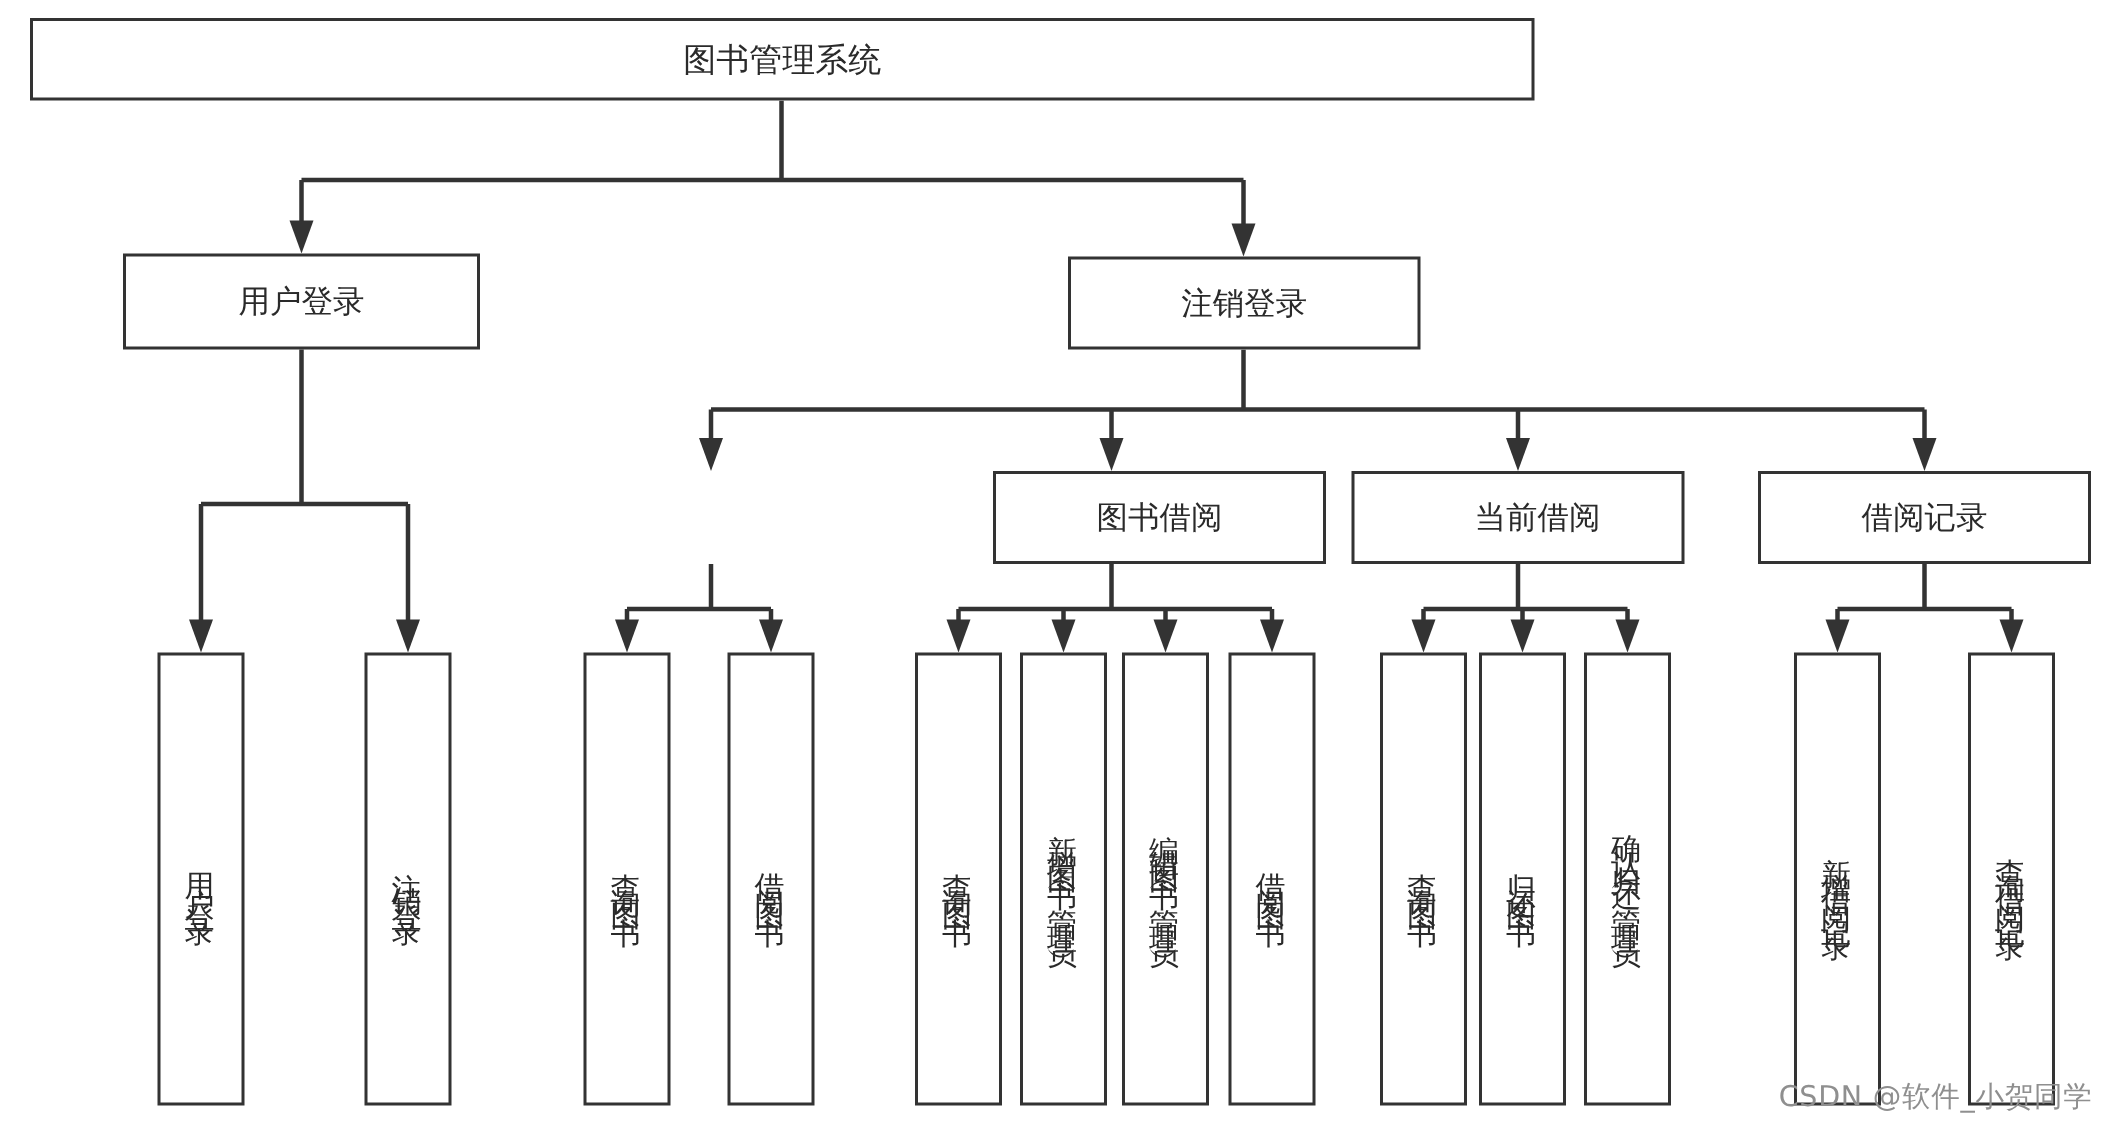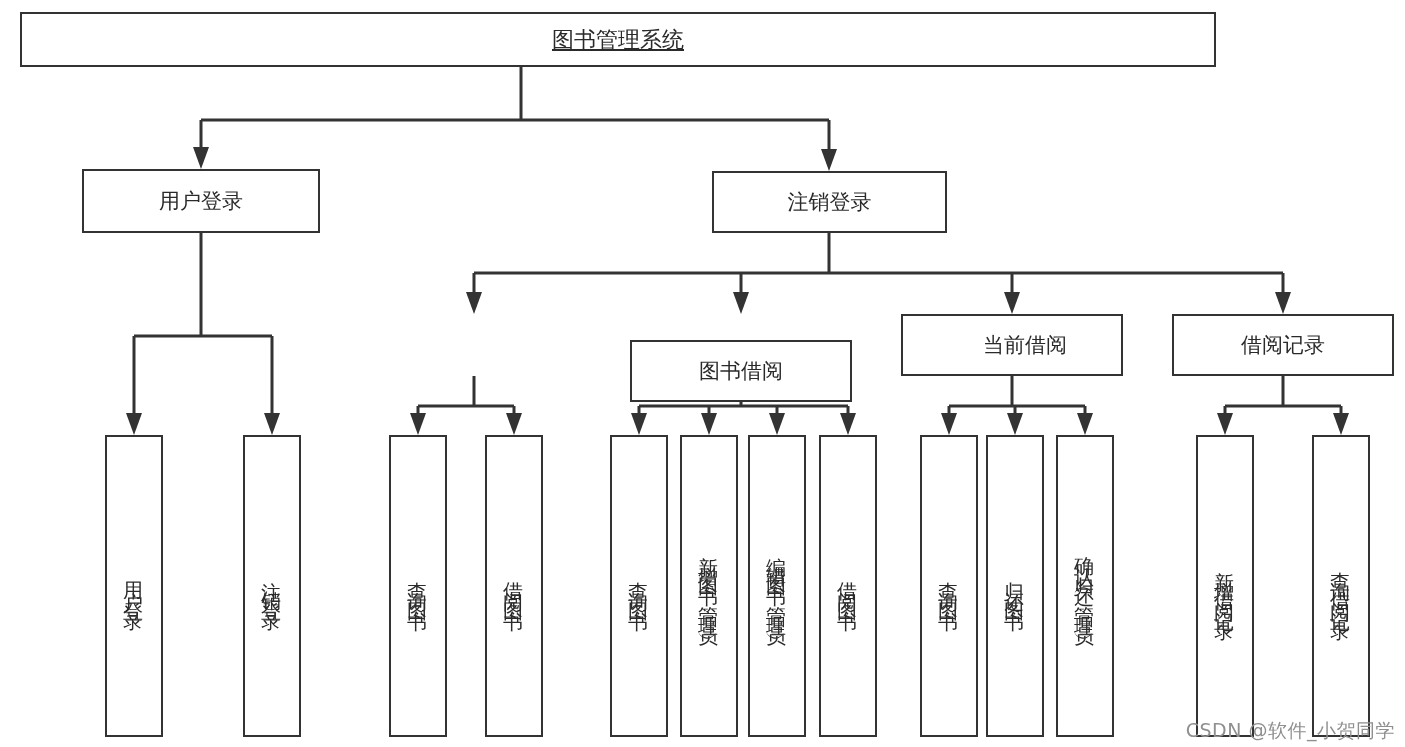--- a/index.html
+++ b/index.html
@@ -26,21 +26,21 @@
     box-sizing: border-box;
     background: #ffffff;
     border: 2.5px solid #333333;
     color: #2a2a2a;
     display: flex;
     align-items: center;
     justify-content: center;
     z-index: 2;
     text-align: center;
   }
-  .node.root  { left: 20px;  top: 12px;  width: 1196px; height: 55px; font-size: 22px; text-decoration: underline; }
+  .node.root  { left: 20px;  top: 12px;  width: 1003px; height: 55px; font-size: 22px; }
   .node.lvl2  { top: 169px;  height: 64px; font-size: 21px; }
   .node.lvl3  { top: 314px;  width: 222px; height: 62px; font-size: 21px; }
   .node.leaf  { top: 435px;  width: 58px;  height: 302px; }
   .leaf .vtext {
     writing-mode: vertical-rl;
     text-orientation: mixed;
     font-size: 20px;
     letter-spacing: 10px;
     white-space: nowrap;
     color: #2a2a2a;
@@ -98,21 +98,21 @@
       <polygon points="1217,413 1233,413 1225,435"></polygon>
       <polygon points="1333,413 1349,413 1341,435"></polygon>
     </g>
   </svg>
 
   <div class="node root">图书管理系统</div>
 
   <div class="node lvl2" style="left:82px; width:238px;">用户登录</div>
   <div class="node lvl2" style="left:712px; width:235px; top:171px; height:62px;">注销登录</div>
 
-  <div class="node lvl3" style="left:630px;margin-top:26px;">图书借阅</div>
+  <div class="node lvl3" style="left:662px;">图书借阅</div>
   <div class="node lvl3" style="left:901px;padding-left:26px;">当前借阅</div>
   <div class="node lvl3" style="left:1172px;">借阅记录</div>
 
   <div class="node leaf" style="left:105px;">
     <span class="vtext">用户登录</span>
   </div>
   <div class="node leaf" style="left:243px;">
     <span class="vtext">注销登录</span>
   </div>
 

